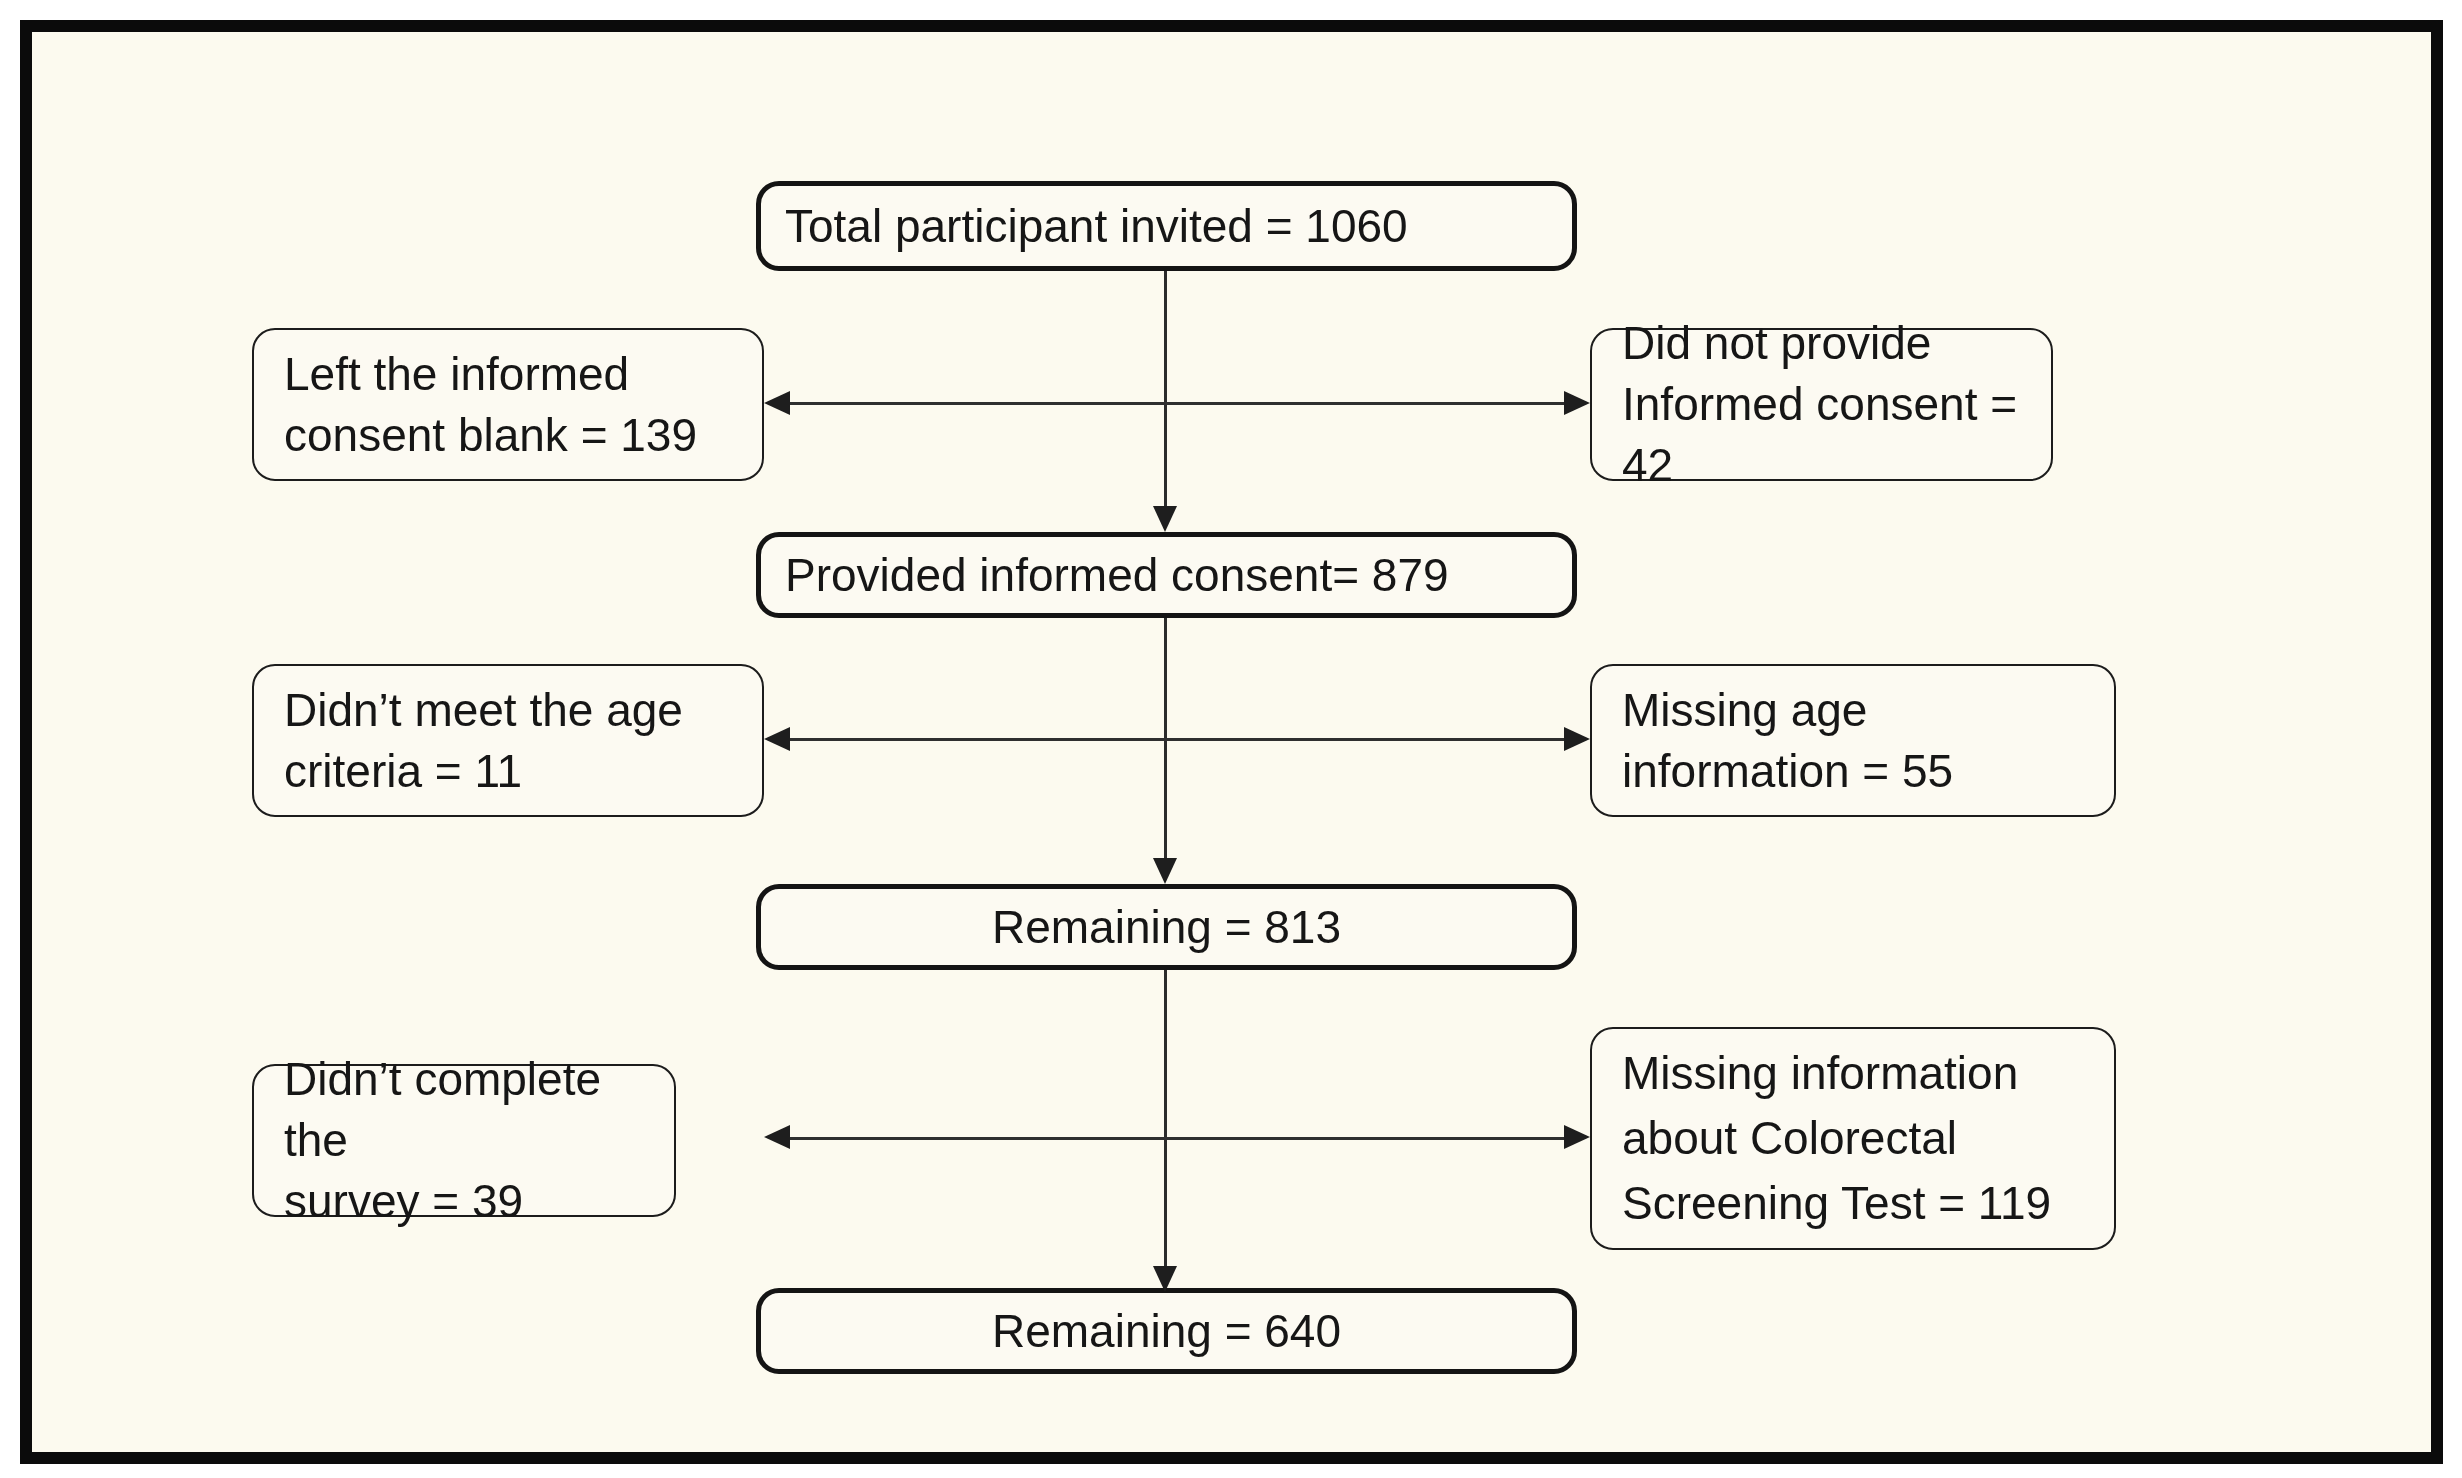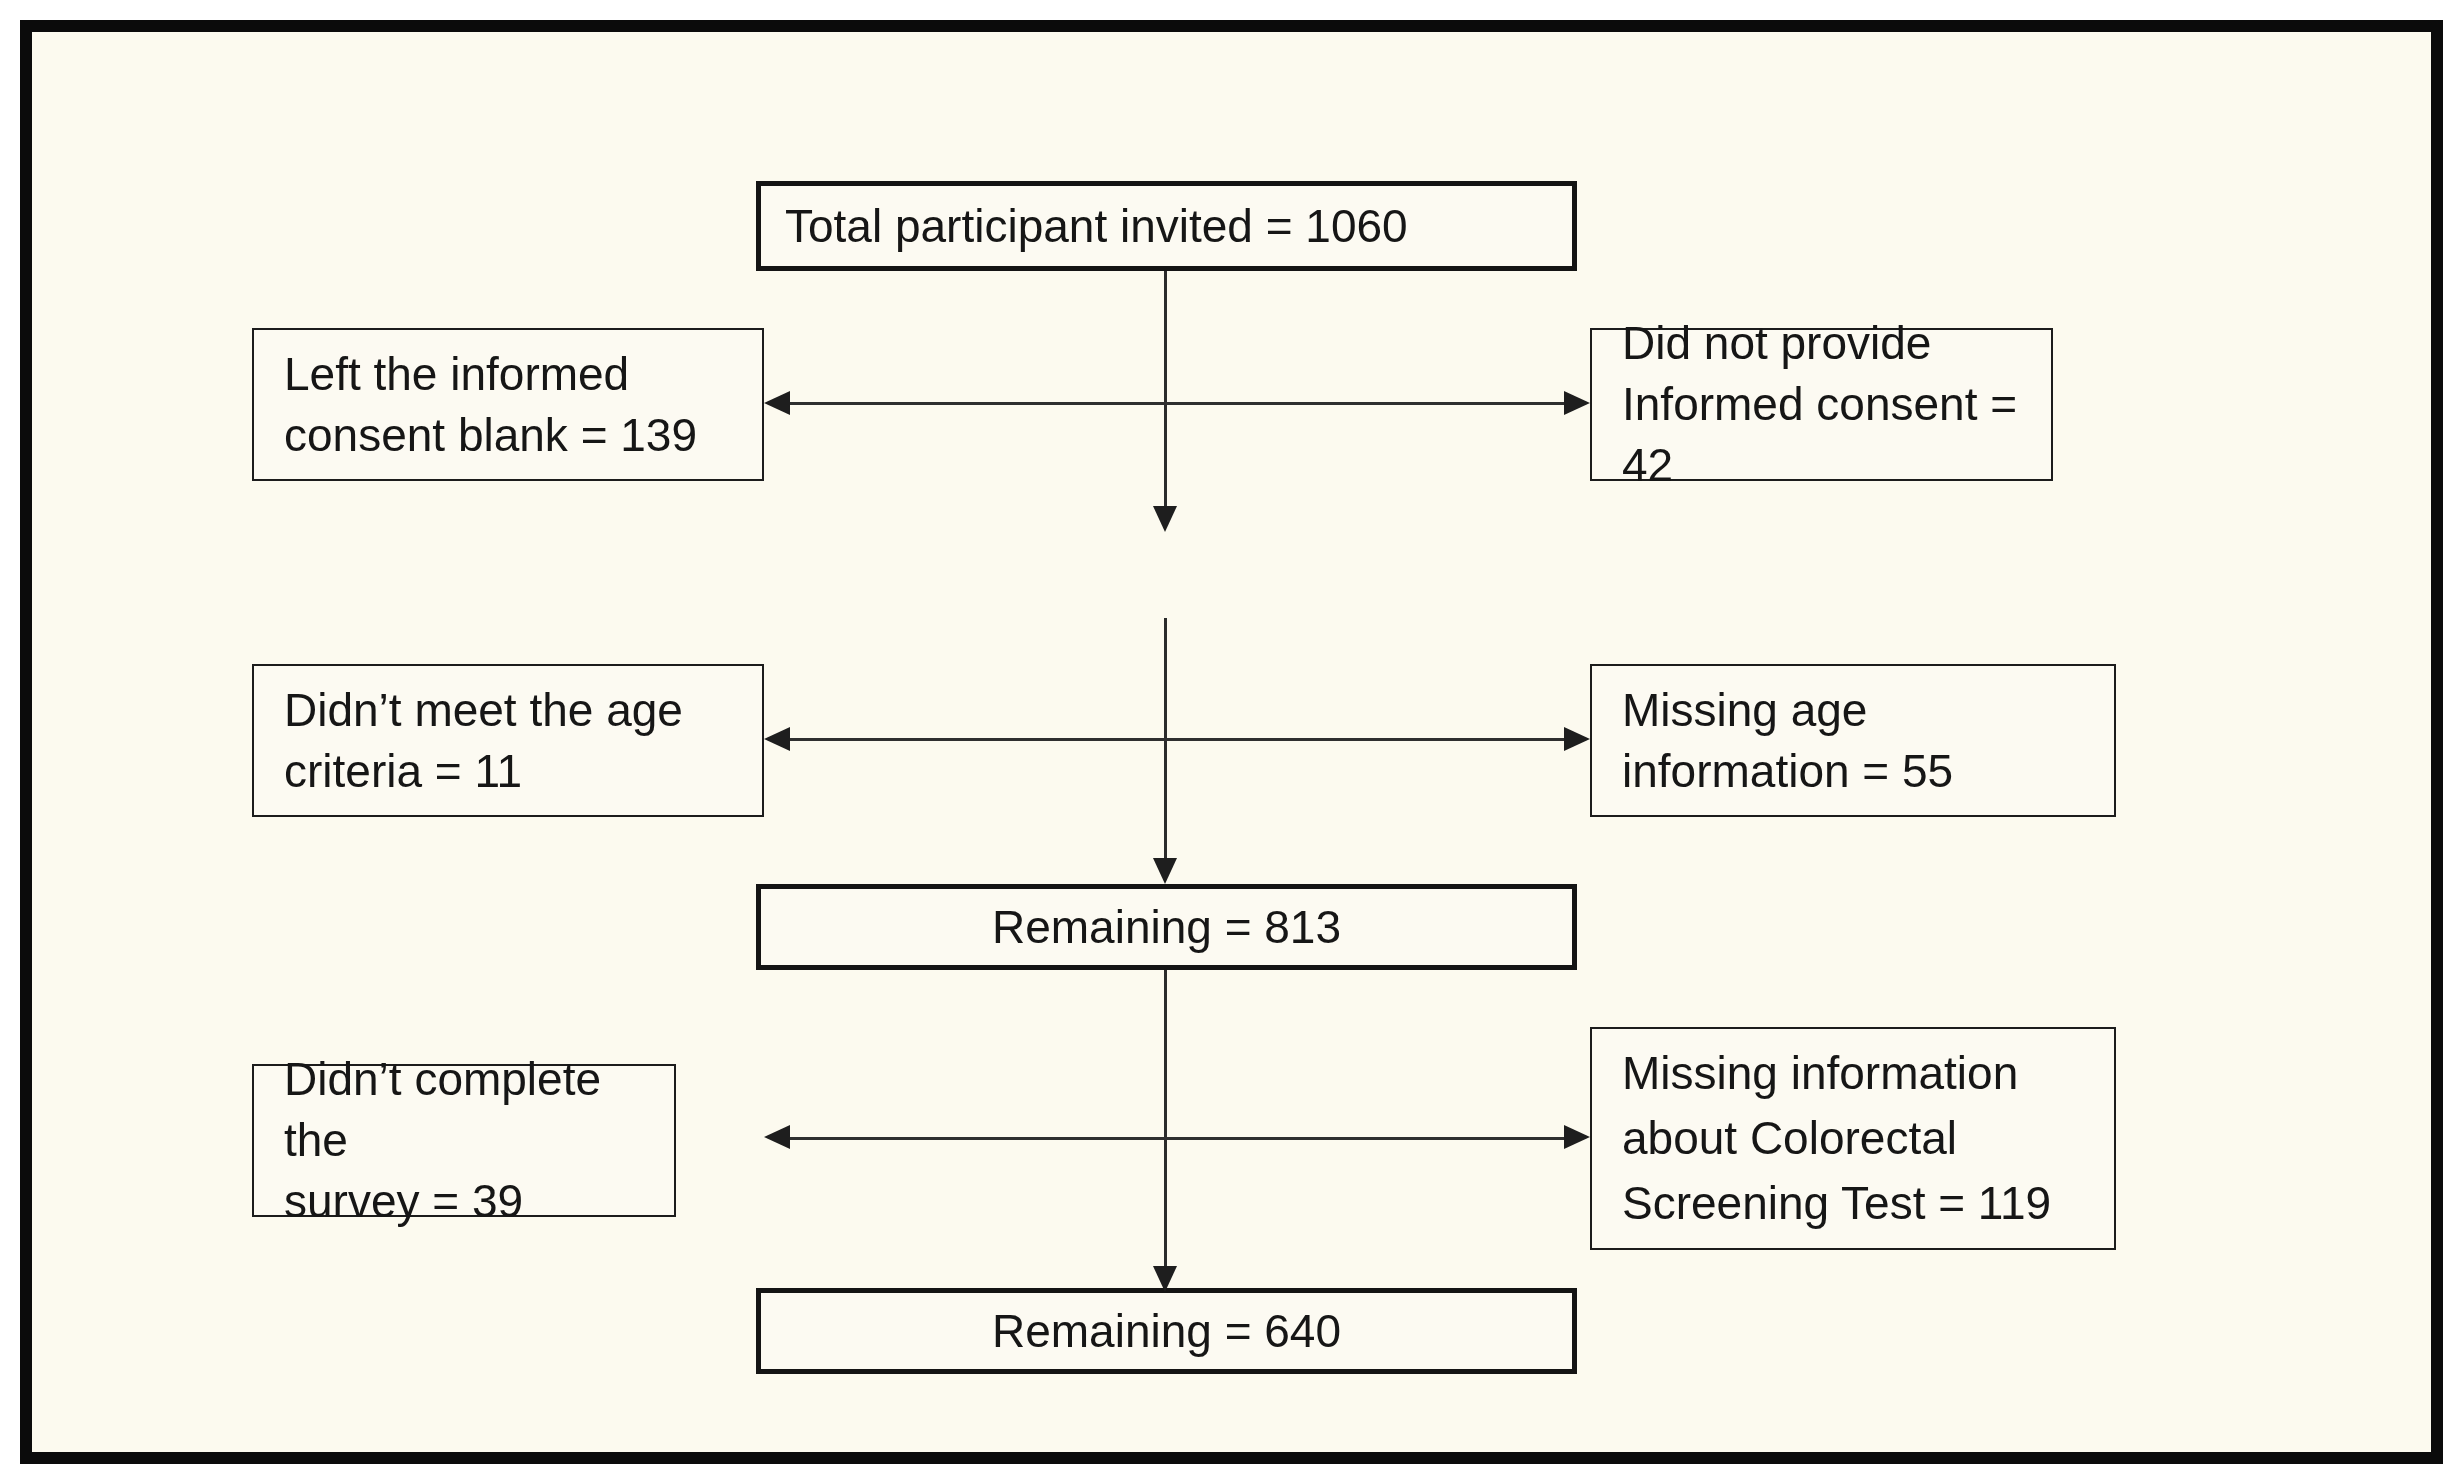--- a/index.html
+++ b/index.html
@@ -27,20 +27,21 @@
     width: 2462px;
     height: 1478px;
   }
   .box {
     position: absolute;
     box-sizing: border-box;
     background: #fcfaf2;
     display: flex;
     align-items: center;
     color: #161616;
+    border-radius: 23px;
   }
   .box span {
     white-space: pre-line;
     display: block;
     width: 100%;
   }
   .main {
     border: 5.8px solid #141414;
     font-size: 46px;
     line-height: 1.15;
@@ -128,20 +129,23 @@
 </style>
 </head>
 <body>
 
 <div class="canvas">
   <div class="frame"></div>
 
   <div class="box main pad-left" id="box-invited">
     <span>Total participant invited = 1060</span>
   </div>
+  <div class="box main pad-left" id="box-consent">
+    <span>Provided informed consent= 879</span>
+  </div>
   <div class="box main centered" id="box-rem813">
     <span>Remaining = 813</span>
   </div>
   <div class="box main centered" id="box-rem640">
     <span>Remaining = 640</span>
   </div>
 
   <div class="box side" id="box-l1">
     <span>Left the informed
 consent blank = 139</span>

